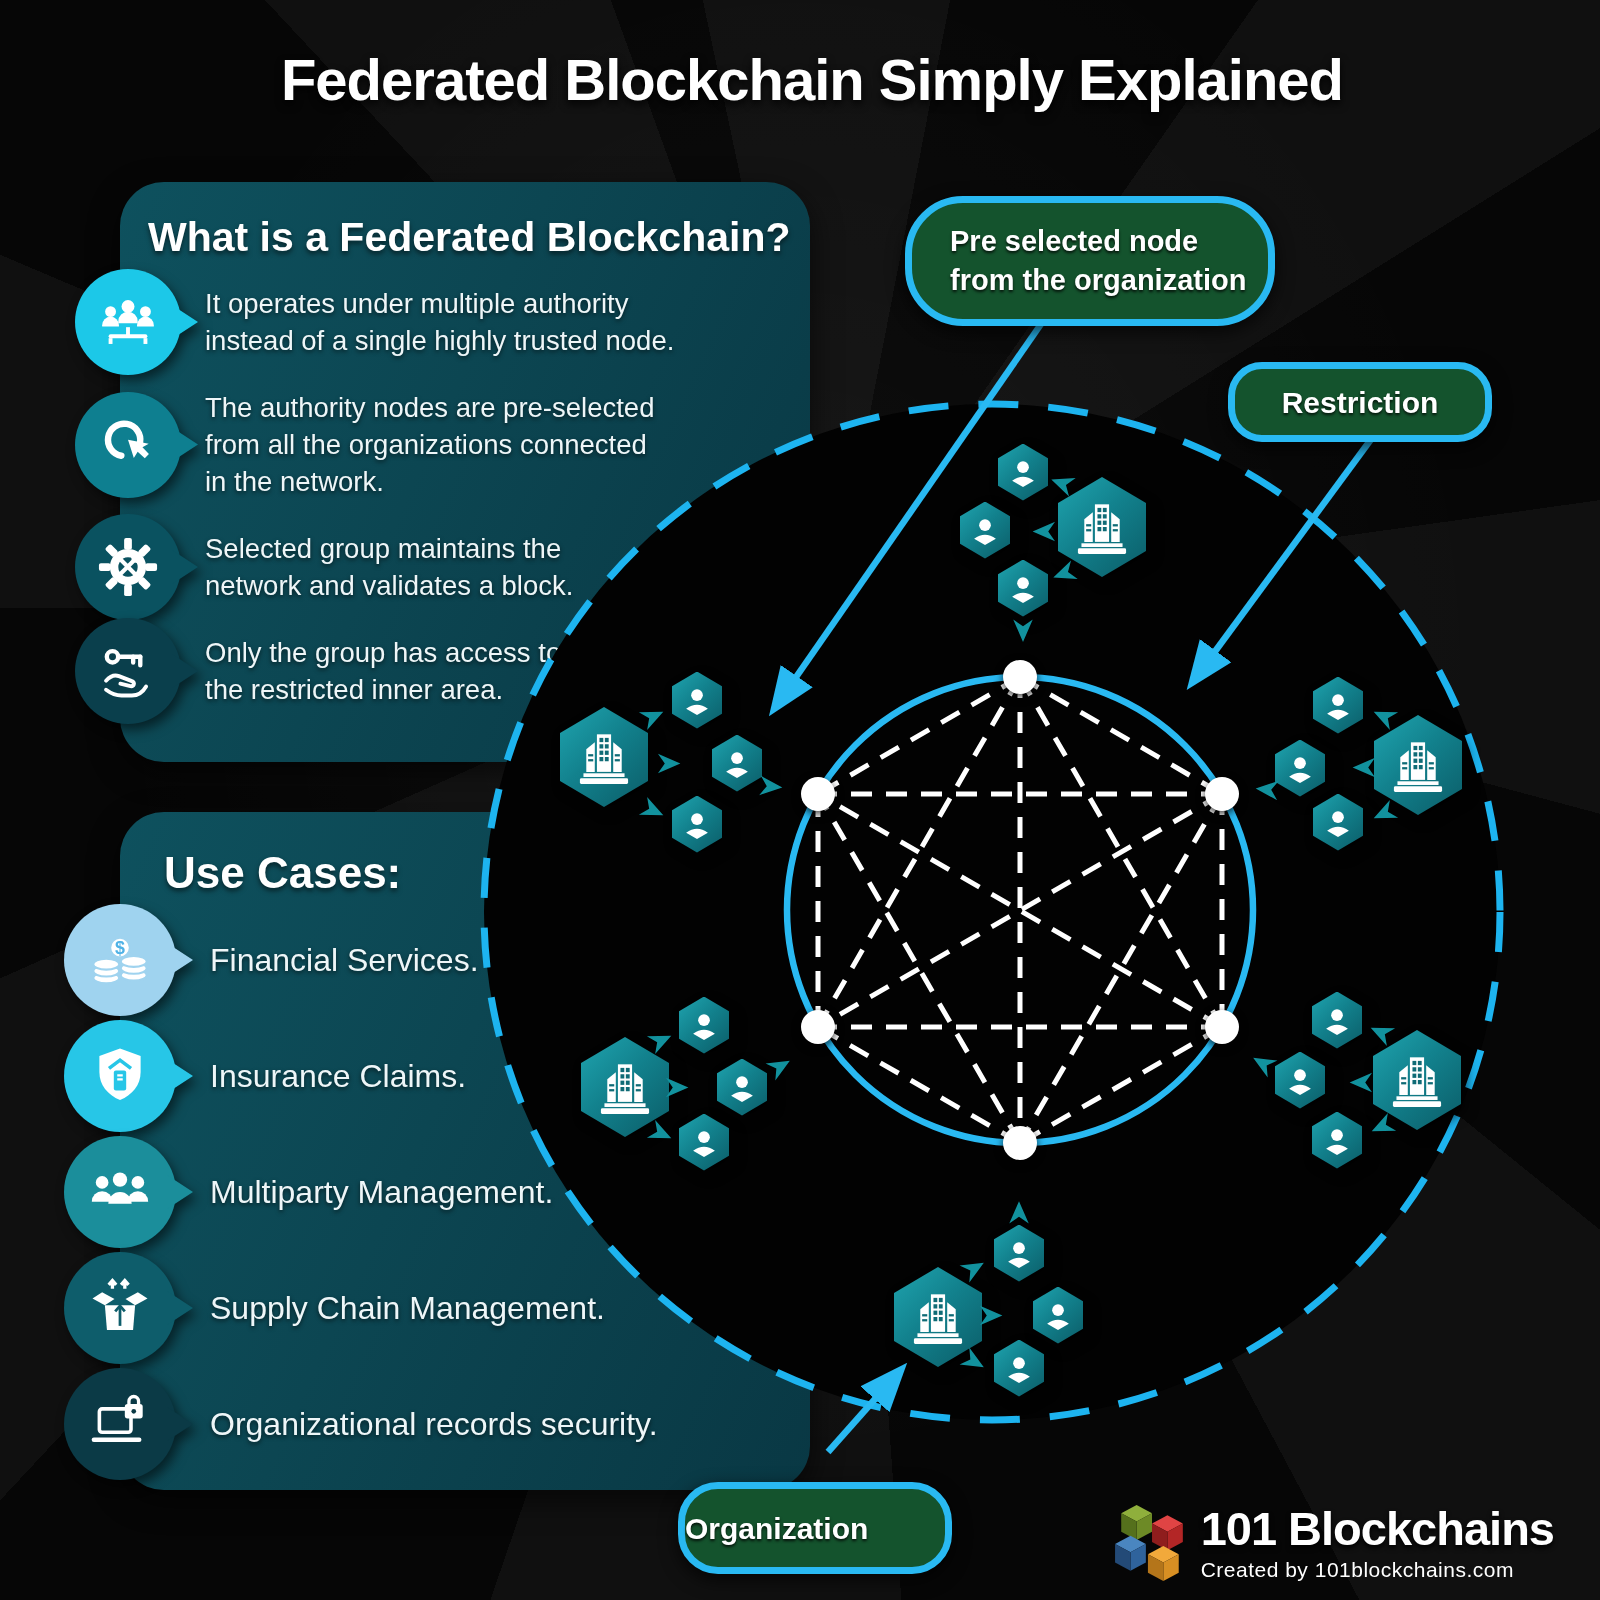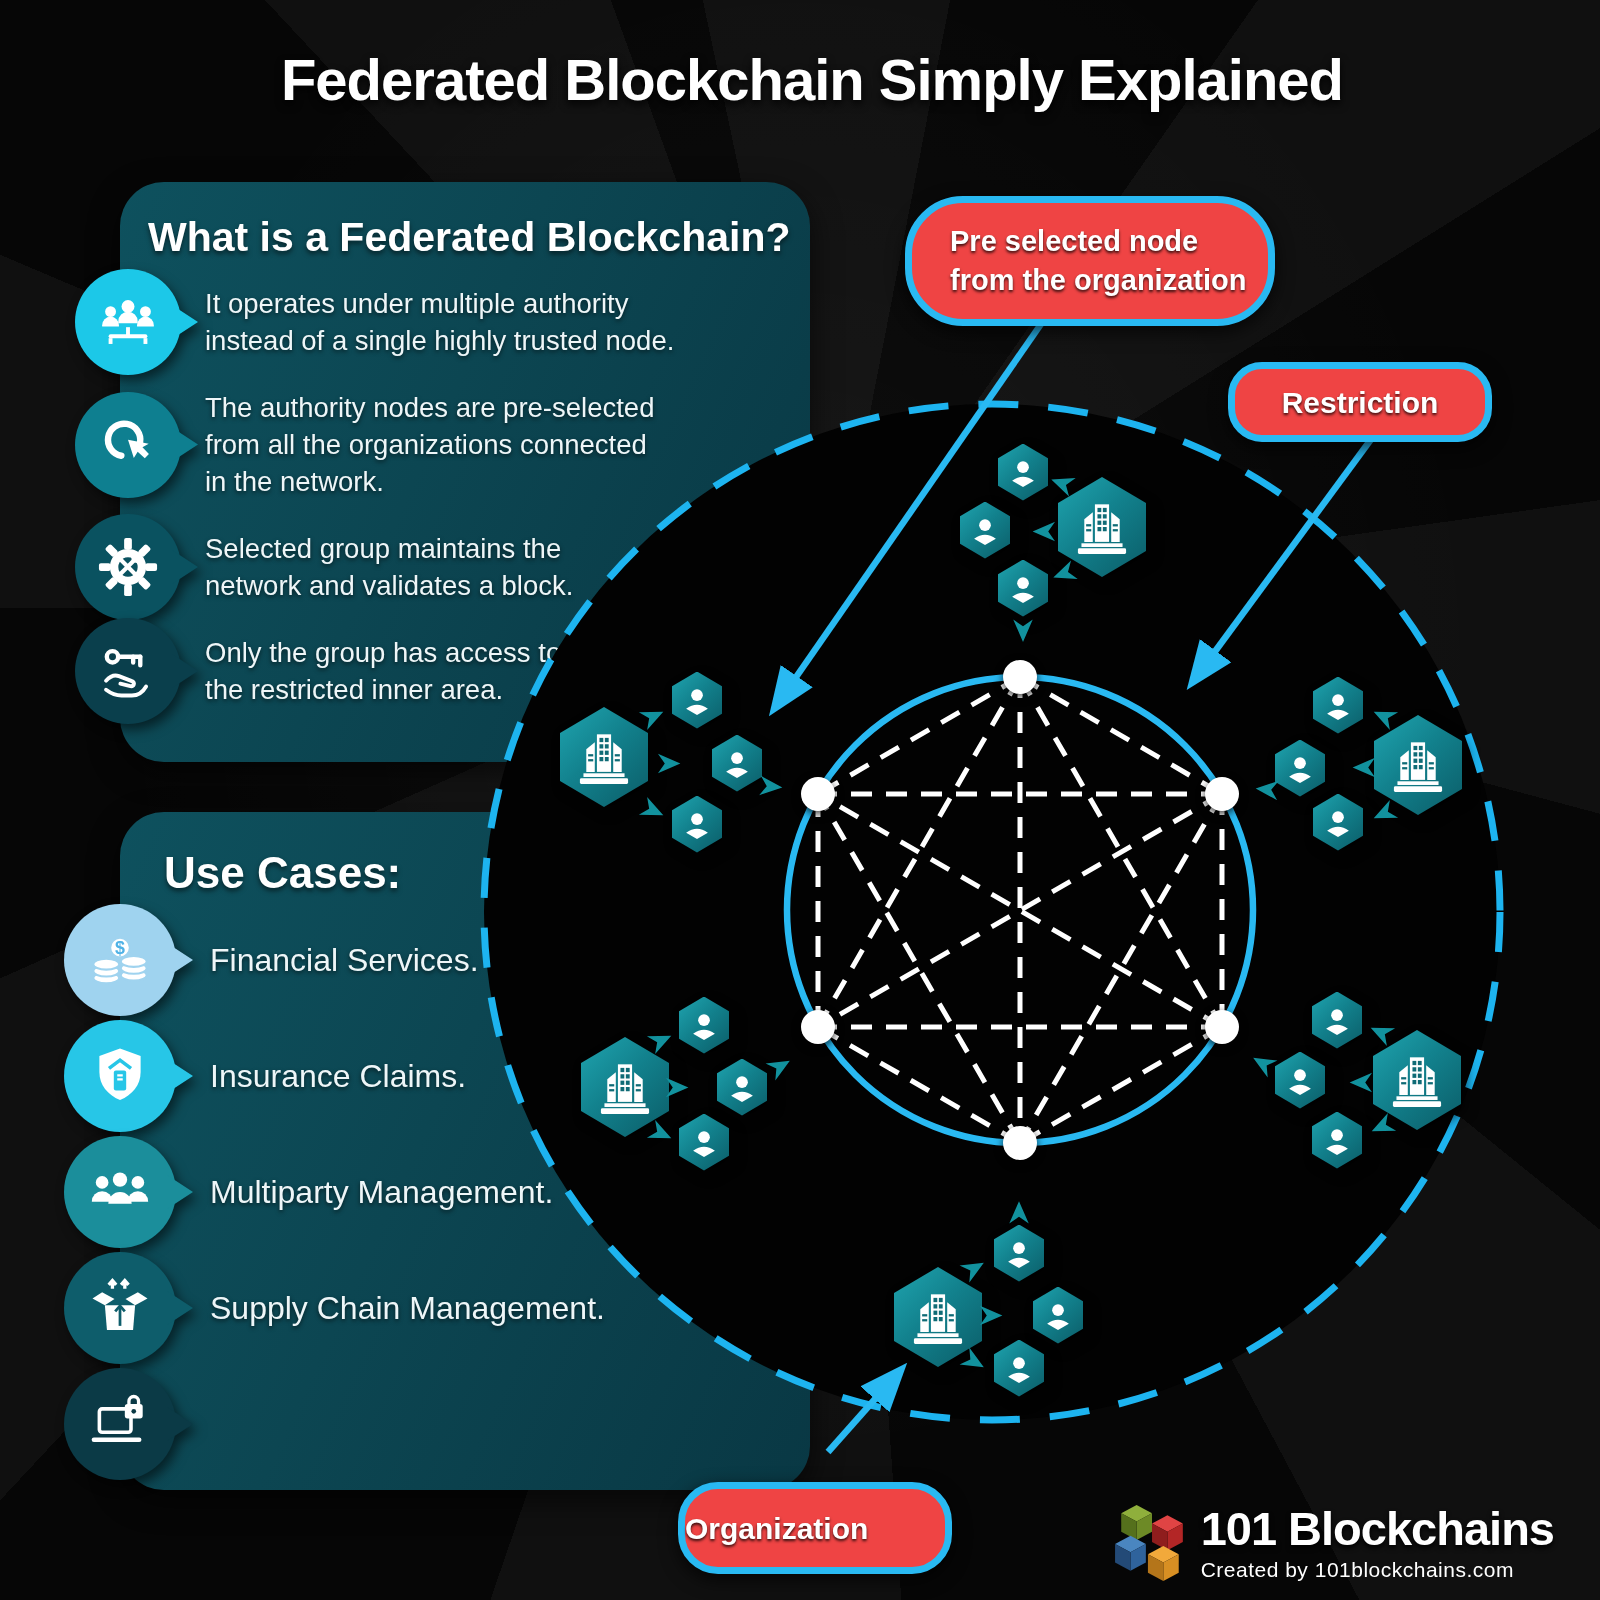--- a/index.html
+++ b/index.html
@@ -71,21 +71,21 @@
   .hex.building{width:88px;height:100px;}
   .hex.building svg{width:68px;height:68px;}
   .chev{position:absolute;z-index:3;width:26px;height:23px;}
   .chev svg{width:100%;height:100%;display:block;}
   .node-dot{
     position:absolute;z-index:4;width:34px;height:34px;border-radius:50%;
     background:#fff;box-shadow:0 3px 8px rgba(0,0,0,.8);
   }
   
   .bubble{
-    position:absolute;z-index:5;background:#ef4444;
+    position:absolute;z-index:5;background:#14532d;
     border:7px solid #29b9f2;border-radius:40px;
     display:flex;align-items:center;box-shadow:0 6px 18px rgba(0,0,0,.7);
   }
   .bubble .bubble-label{
     color:#fff;font-weight:bold;font-size:30px;line-height:39px;white-space:pre-line;
     text-shadow:0 2px 3px rgba(0,0,0,.8);
   }
   #bubble-preselected{left:905px;top:196px;width:356px;height:116px;border-radius:58px;}
   #bubble-preselected .bubble-label{padding-left:38px;font-size:29px;}
   #bubble-restriction{left:1228px;top:362px;width:250px;height:66px;justify-content:center;border-radius:34px;}
@@ -237,20 +237,21 @@
       <div class="info-row usecase-row">
     <span class="badge" style="--c: #0b3a46;">
           <svg id="icon-laptop-lock-icon" viewBox="0 0 48 48" fill="none" stroke="#fff">
     <rect x="9" y="13" width="23" height="17" rx="2" stroke-width="2.6"></rect>
     <path d="M5 35.5 h33" stroke-width="3.2" stroke-linecap="round"></path>
     <rect x="27.5" y="9.5" width="13" height="10.5" rx="2" fill="#fff" stroke="none"></rect>
     <path d="M30.5 9.5 V7.5 a3.5 3.5 0 0 1 7 0 v2" stroke-width="2.4"></path>
     <circle cx="34" cy="14.8" r="1.7" fill="#0b3a46" stroke="none"></circle>
   </svg>
         </span>
+    <div class="row-text">Organizational records security.</div>
   </div>
     </div>
 </div>
 
 <svg id="net-svg" class="layer" width="1600" height="1600">
     <defs>
       <marker id="arw" markerWidth="8" markerHeight="7" refX="5.6" refY="3" orient="auto">
         <path d="M0,0 L7.5,3 L0,6 z" fill="#29b9f2"></path>
       </marker>
     </defs>

